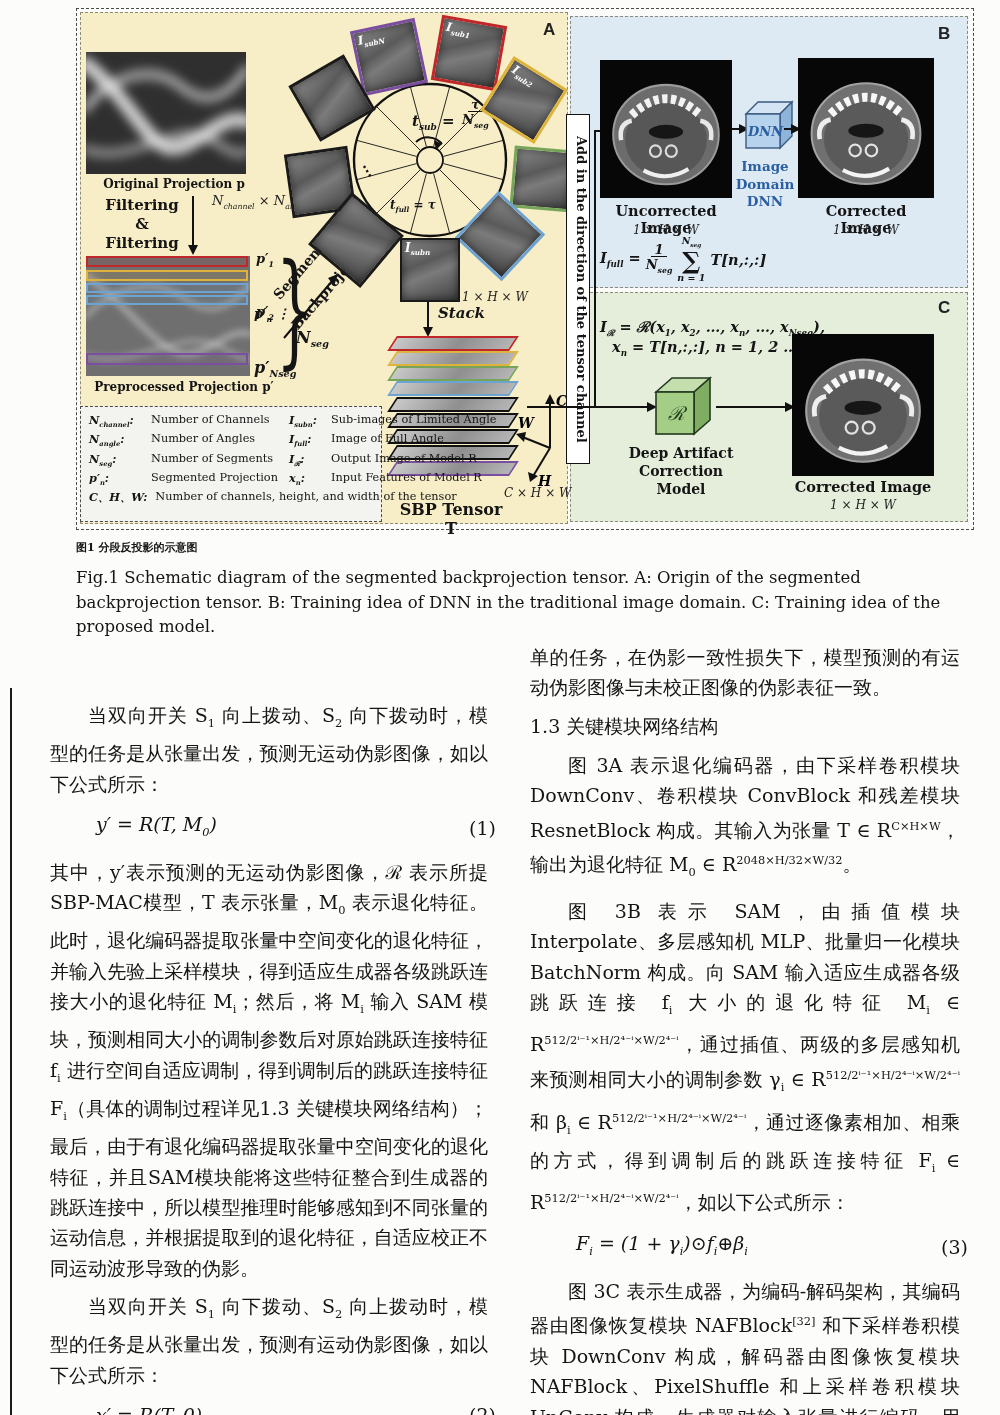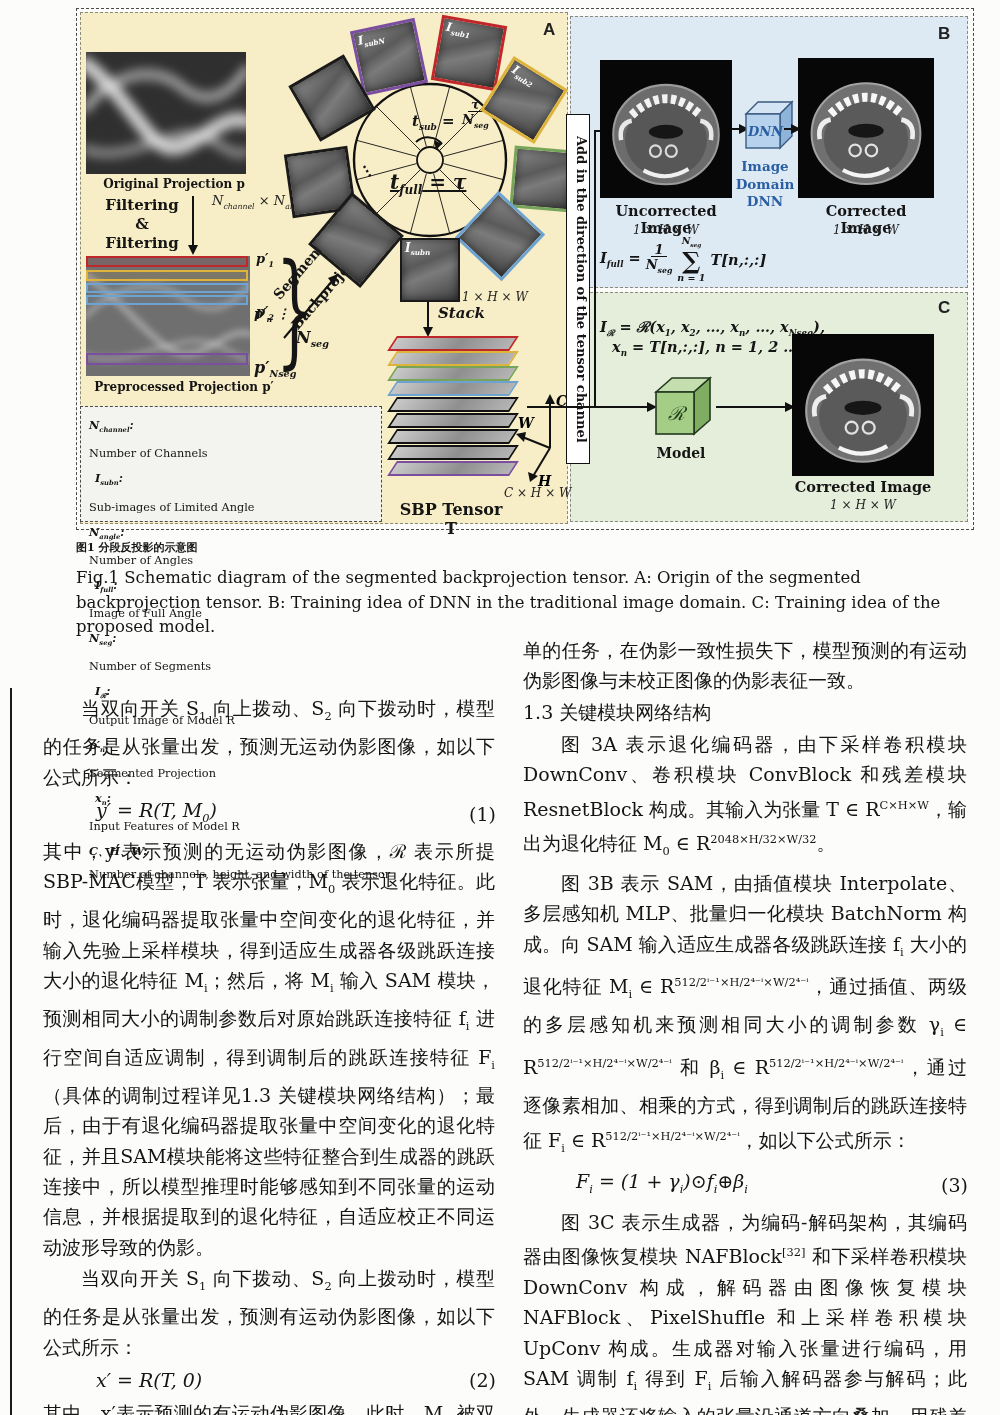--- a/index.html
+++ b/index.html
@@ -27,30 +27,30 @@
   .arr-d::after{content:"";position:absolute;bottom:-9px;left:-4px;border-top:10px solid #111;
           border-left:5px solid transparent;border-right:5px solid transparent;}
   .mathlbl{font-style:italic;font-weight:bold;font-size:14px;}
   .frac{display:inline-flex;flex-direction:column;align-items:center;vertical-align:middle;line-height:1;}
   .frac .fn{padding:0 3px;border-bottom:1.4px solid #111;}
   .frac .fd{padding-top:1px;}
   .sideways{writing-mode:vertical-rl;text-orientation:mixed;}
   
   #legend{left:80px;top:406px;width:302px;height:116px;background:#f3f3ef;border:1.6px dashed #4a4a4a;
           box-sizing:border-box;padding:6px 6px 2px 8px;font-size:11.3px;}
-  .leg-row{display:flex;line-height:24px;white-space:nowrap;flex-direction:column;}
+  .leg-row{display:flex;line-height:14px;white-space:nowrap;}
   .leg-k{font-style:italic;font-weight:bold;width:62px;flex:none;}
   .leg-k2{font-style:italic;font-weight:bold;width:42px;flex:none;margin-left:6px;}
   .leg-v{width:132px;flex:none;}
   
   #cap-zh{left:76px;top:540px;font-weight:bold;font-size:11px;}
   #cap-en{left:76px;top:566px;width:896px;font-size:16.5px;line-height:24.5px;}
   
   .col{position:absolute;font-size:19px;line-height:30.4px;text-align:justify;}
-  .col p{margin:1px;}
+  .col p{margin:8px;}
   .indent{text-indent:2em;}
   .h13{margin:0;line-height:31px;}
   .eq{display:flex;align-items:center;font-style:italic;line-height:34px;}
   .eq .b{margin-left:54px;flex:1;}
   .eq .n{font-style:normal;}
   #scanline{left:10px;top:688px;width:2px;height:727px;background:#1a1a1a;}
 </style>
 </head>
 <body>
 
@@ -146,21 +146,21 @@
         <line x1="93.5" y1="83.6" x2="153.4" y2="99.7"></line>
     </g>
     <path d="M66,62 A18,18 0 0 1 92,64" fill="none" stroke="#111" stroke-width="2"></path>
     <polygon points="92,64 84,60 86,70" fill="#111"></polygon>
   </svg>
   <span class="abs mathlbl" style="left:412px;top:112px;font-size:15px;font-style:italic;"><span>t<sub>sub</sub> =</span></span>
   <span class="abs mathlbl frac" style="left:462px;top:98px;font-size:13px;">
     <span class="fn">τ</span>
     <span class="fd">N<sub>seg</sub></span>
   </span>
-  <span class="abs mathlbl" style="left:390px;top:170px;font-size:20px;text-decoration:underline;"><span>t<sub>full</sub> = τ</span></span>
+  <span class="abs mathlbl" style="left:390px;top:198px;font-size:12px;"><span>t<sub>full</sub> = τ</span></span>
   <span class="abs" style="left:360px;top:162px;font-size:15px;font-weight:bold;transform:rotate(58deg);">⋯</span>
 
   <div class="subimg" style="left: 356px; top: 24px; width: 60px; height: 60px; transform: rotate(-12deg); border-color: rgb(123, 79, 160);">
       <span class="lbl">I<sub>subN</sub></span>
     </div>
   <div class="subimg" style="left: 436px; top: 20px; width: 60px; height: 60px; transform: rotate(10deg); border-color: rgb(192, 39, 43);">
       <span class="lbl">I<sub>sub1</sub></span>
     </div>
   <div class="subimg" style="left: 492px; top: 68px; width: 58px; height: 58px; transform: rotate(32deg); border-color: rgb(222, 179, 60);">
       <span class="lbl">I<sub>sub2</sub></span>
@@ -306,20 +306,21 @@
   <div class="abs mathlbl" style="left:612px;top:338px;font-size:14.5px;"><span>x<sub>n</sub> = T[n,:,:], n = 1, 2 …, N<sub>seg</sub></span></div>
 
   <svg class="abs" style="left:650px;top:372px;" width="66" height="70">
     <polygon points="6,20 22,6 60,6 44,20" fill="#c4dfad" stroke="#22381f" stroke-width="1.6"></polygon>
     <polygon points="44,20 60,6 60,48 44,62" fill="#7fae62" stroke="#22381f" stroke-width="1.6"></polygon>
     <rect x="6" y="20" width="38" height="42" fill="#a4cd86" stroke="#22381f" stroke-width="1.6"></rect>
     <text x="18" y="48" font-size="19" font-style="italic" font-family="DejaVu Serif, serif" fill="#203a1c">ℛ</text>
   </svg>
   <div class="hline arr-r" style="left:716px;top:406px;width:70px;"></div>
   <div class="abs" style="left:596px;top:444px;width:170px;text-align:center;font-weight:bold;font-size:14px;line-height:18px;">
+    <div>Deep Artifact Correction</div>
     <div>Model</div>
   </div>
 
   <div class="abs" style="left:792px;top:334px;width:142px;height:142px;">
     <svg viewBox="0 0 100 100" width="142" height="142" preserveAspectRatio="none">
       <rect width="100" height="100" fill="#070707"></rect>
       <ellipse cx="50" cy="54" rx="40" ry="36" fill="#707070" stroke="#a2a2a2" stroke-width="1.5"></ellipse>
       <ellipse cx="50" cy="58" rx="31" ry="27" fill="#5a5a5a"></ellipse>
       <path d="M24,40 Q50,16 76,40" stroke="#f7f7f7" stroke-width="6.5" stroke-dasharray="4 2.6" fill="none"></path>
       <path d="M16,58 Q14,46 24,44" stroke="#eeeeee" stroke-width="3.4" fill="none"></path>

